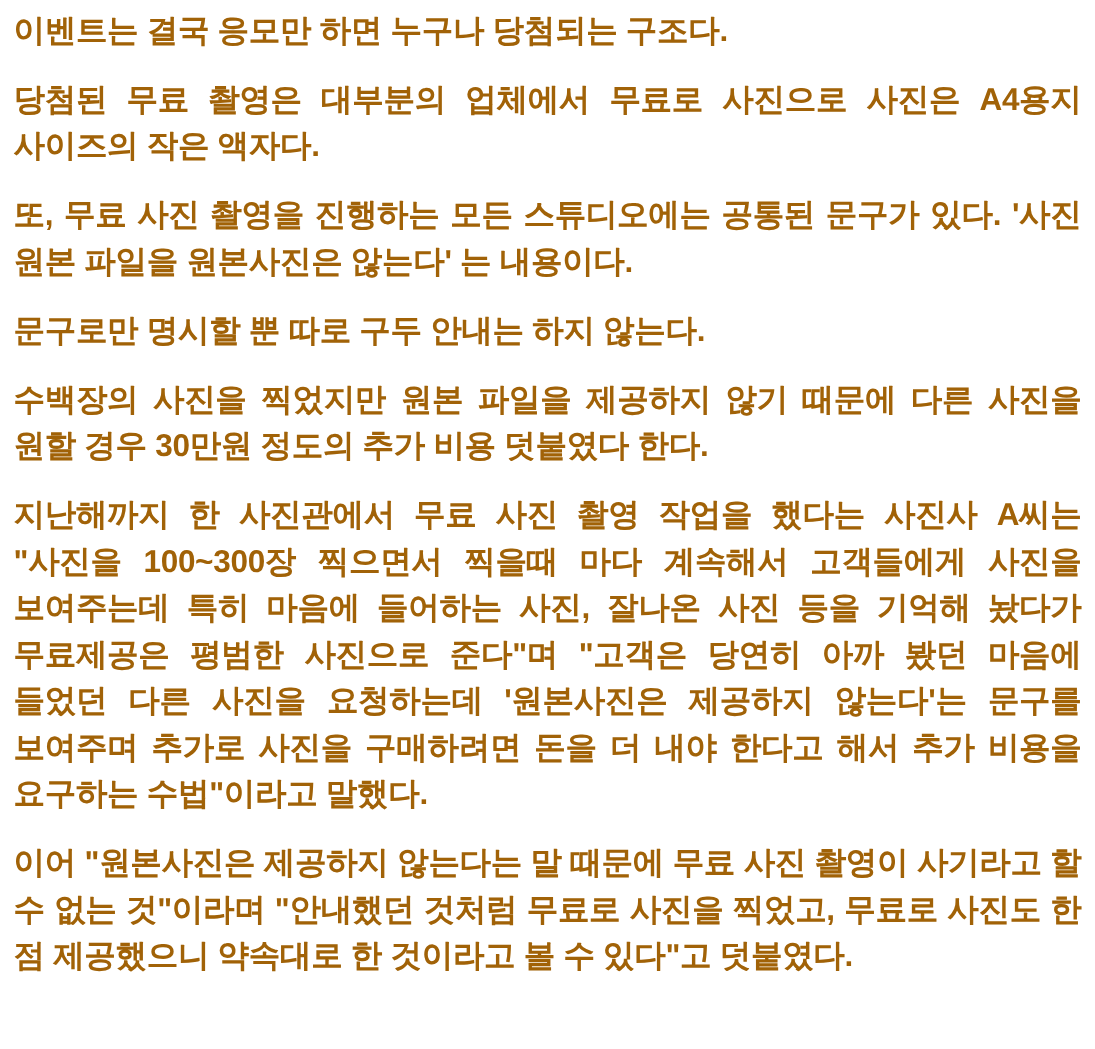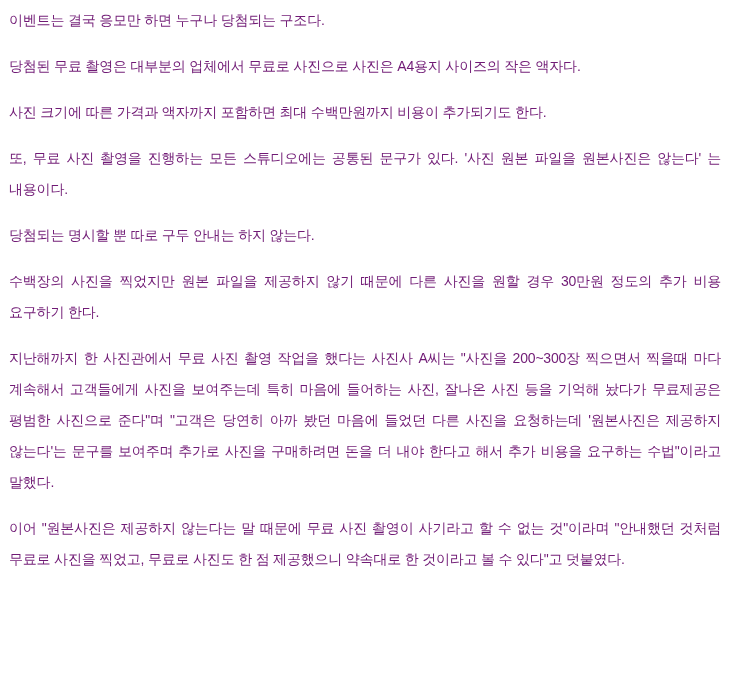--- a/index.html
+++ b/index.html
@@ -11,40 +11,39 @@
     width: 730px;
     height: 699px;
     box-sizing: border-box;
     background: #ffffff;
     overflow: hidden;
   }
   .article {
     box-sizing: border-box;
     padding: 5px 9px 0 9px;
     font-family: "Liberation Sans", "DejaVu Sans", sans-serif;
-    font-size: 14px;
-    font-weight: 400;
+    font-size: 21px;
+    font-weight: 700;
     line-height: 31px;
-    color: #701a75;
+    color: #a16207;
     text-align: justify;
     letter-spacing: -0.2px;
   }
   .article p {
     margin: 0 0 15px 0;
     word-break: keep-all;
     overflow-wrap: break-word;
   }
 </style>
 </head>
 <body>
 
 <div class="page">
   <div class="article">
     <p>이벤트는 결국 응모만 하면 누구나 당첨되는 구조다.</p>
     <p>당첨된 무료 촬영은 대부분의 업체에서 무료로 사진으로 사진은 A4용지 사이즈의 작은 액자다.</p>
-    <p>사진 크기에 따른 가격과 액자까지 포함하면 최대 수백만원까지 비용이 추가되기도 한다.</p>
     <p>또, 무료 사진 촬영을 진행하는 모든 스튜디오에는 공통된 문구가 있다. '사진 원본 파일을 원본사진은 않는다' 는 내용이다.</p>
-    <p>당첨되는 명시할 뿐 따로 구두 안내는 하지 않는다.</p>
-    <p>수백장의 사진을 찍었지만 원본 파일을 제공하지 않기 때문에 다른 사진을 원할 경우 30만원 정도의 추가 비용 요구하기 한다.</p>
-    <p>지난해까지 한 사진관에서 무료 사진 촬영 작업을 했다는 사진사 A씨는 "사진을 200~300장 찍으면서 찍을때 마다 계속해서 고객들에게 사진을 보여주는데 특히 마음에 들어하는 사진, 잘나온 사진 등을 기억해 놨다가 무료제공은 평범한 사진으로 준다"며 "고객은 당연히 아까 봤던 마음에 들었던 다른 사진을 요청하는데 '원본사진은 제공하지 않는다'는 문구를 보여주며 추가로 사진을 구매하려면 돈을 더 내야 한다고 해서 추가 비용을 요구하는 수법"이라고 말했다.</p>
+    <p>문구로만 명시할 뿐 따로 구두 안내는 하지 않는다.</p>
+    <p>수백장의 사진을 찍었지만 원본 파일을 제공하지 않기 때문에 다른 사진을 원할 경우 30만원 정도의 추가 비용 덧붙였다 한다.</p>
+    <p>지난해까지 한 사진관에서 무료 사진 촬영 작업을 했다는 사진사 A씨는 "사진을 100~300장 찍으면서 찍을때 마다 계속해서 고객들에게 사진을 보여주는데 특히 마음에 들어하는 사진, 잘나온 사진 등을 기억해 놨다가 무료제공은 평범한 사진으로 준다"며 "고객은 당연히 아까 봤던 마음에 들었던 다른 사진을 요청하는데 '원본사진은 제공하지 않는다'는 문구를 보여주며 추가로 사진을 구매하려면 돈을 더 내야 한다고 해서 추가 비용을 요구하는 수법"이라고 말했다.</p>
     <p>이어 "원본사진은 제공하지 않는다는 말 때문에 무료 사진 촬영이 사기라고 할 수 없는 것"이라며 "안내했던 것처럼 무료로 사진을 찍었고, 무료로 사진도 한 점 제공했으니 약속대로 한 것이라고 볼 수 있다"고 덧붙였다.</p>
   </div>
 </div>
 
 </body></html>

